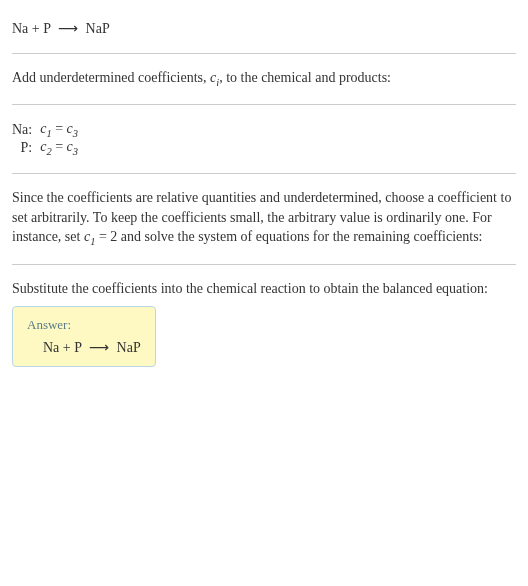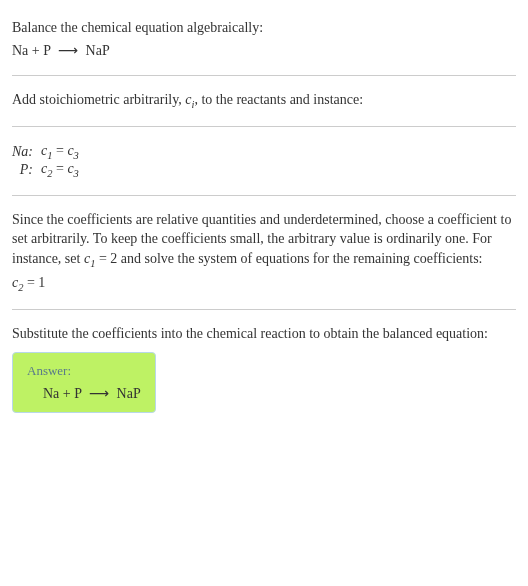--- a/index.html
+++ b/index.html
@@ -46,60 +46,58 @@
       margin: 4px 0;
     }
     .atom-row {
       display: table-row;
     }
     .atom-label {
       display: table-cell;
       text-align: right;
       padding-right: 8px;
       vertical-align: middle;
-      font-style: italic;
     }
     .atom-eq {
       display: table-cell;
       vertical-align: middle;
     }
     .answer-box {
-      background: #bef264;
+      background: #fef9c3;
       border: 1px solid #b8d8e8;
       border-radius: 4px;
       padding: 10px 14px;
       display: inline-block;
       margin-top: 6px;
     }
     .answer-label {
       color: #5a7a8a;
       font-size: 13px;
       margin-bottom: 6px;
     }
     .answer-eq {
       padding-left: 16px;
     }
   </style>
 </head>
 <body>
 
 <div class="section">
-  <div class="line">Balance the chemical equation algebraically:</div>
   <div class="eq-line">
     <span>Na</span><span> + </span><span>P</span>
     <span class="arrow">⟶</span>
     <span>NaP</span>
   </div>
 </div>
 
 <hr class="divider">
 
 <div class="section">
   <div class="line">
-    <span>Add stoichiometric arbitrarily, </span><span class="italic"><span>c</span><sub>i</sub></span><span>, to the reactants and instance:</span>
+    <span>Add underdetermined coefficients, </span><span class="italic"><span>c</span><sub>i</sub></span><span>, to the chemical and products:</span>
   </div>
 </div>
 
 <hr class="divider">
 
 <div class="section">
   <div class="atom-table">
     <div class="atom-row">
       <div class="atom-label">Na:</div>
       <div class="atom-eq">
@@ -114,23 +112,20 @@
     </div>
   </div>
 </div>
 
 <hr class="divider">
 
 <div class="section">
   <div class="line">
     <span>Since the coefficients are relative quantities and underdetermined, choose a coefficient to set arbitrarily. To keep the coefficients small, the arbitrary value is ordinarily one. For instance, set </span><span class="italic"><span>c</span><sub>1</sub></span><span> = 2 and solve the system of equations for the remaining coefficients:</span>
   </div>
-  <div class="eq-line">
-    <span class="italic"><span>c</span><sub>2</sub></span><span> = 1</span>
-  </div>
 </div>
 
 <hr class="divider">
 
 <div class="section">
   <div class="line">Substitute the coefficients into the chemical reaction to obtain the balanced equation:</div>
   <div class="answer-box">
     <div class="answer-label">Answer:</div>
     <div class="answer-eq">
       <span>Na + P </span><span class="arrow">⟶</span><span> NaP</span>

